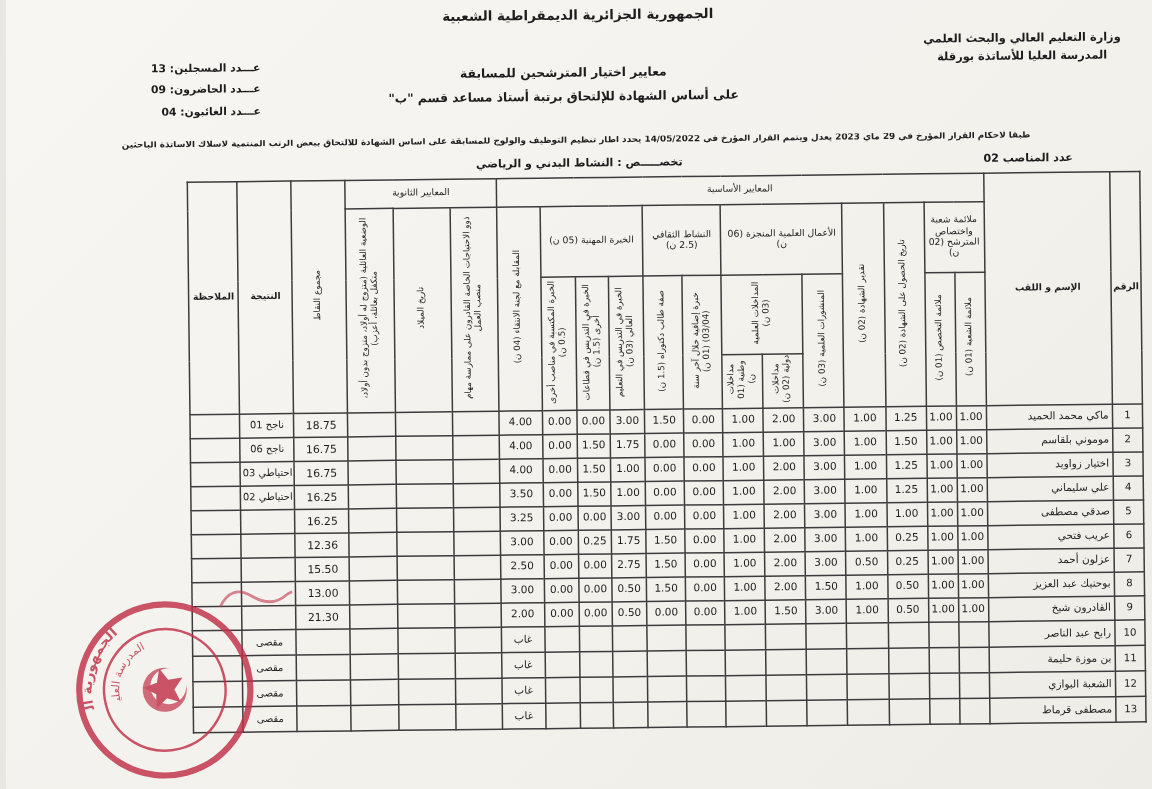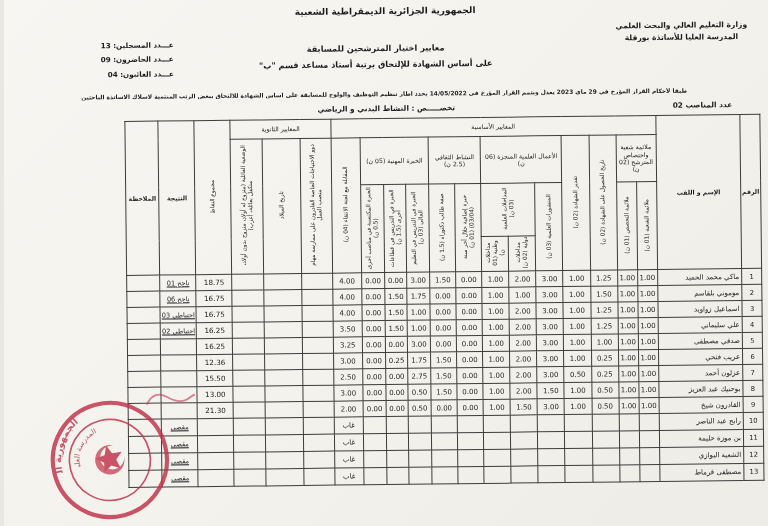--- a/index.html
+++ b/index.html
@@ -12,21 +12,21 @@
             font-size:9px;font-weight:bold;letter-spacing:.2px;}
   .ministry{position:absolute;top:23px;right:8px;width:160px;text-align:center;
             font-size:7.6px;font-weight:bold;line-height:1.55;}
   .stats{position:absolute;top:36px;left:52px;width:120px;font-size:7.2px;
          font-weight:bold;line-height:2.0;text-align:right;}
   .titles{position:absolute;top:41px;left:200px;right:220px;text-align:center;
           font-size:8.2px;font-weight:bold;line-height:1.9;}
   .decree{position:absolute;top:91px;left:20px;right:24px;text-align:center;
           font-size:5.9px;font-weight:600;color:#222;white-space:nowrap;overflow:hidden;}
   .subline{position:absolute;top:104px;left:0;right:0;height:12px;font-size:7.4px;font-weight:bold;}
-  .positions{position:absolute;right:38px;top:0;}
+  .positions{position:absolute;right:55px;top:0;}
   .specialty{position:absolute;left:0;right:0;text-align:center;top:0;}
 
   table.grid{position:absolute;top:118px;right:10px;width:636px;border-collapse:collapse;
              table-layout:fixed;background:transparent;}
   .grid th,.grid td{border:1px solid #3c3c3c;padding:0;overflow:hidden;
                     font-weight:normal;text-align:center;vertical-align:middle;}
   .grid thead th{font-size:6.2px;line-height:1.2;}
   .band{font-size:6.6px;font-weight:bold;height:18px;}
   .grp{font-size:6.1px;font-weight:bold;height:46px;padding:1px;}
   .v span{display:inline-block;writing-mode:vertical-rl;transform:rotate(180deg);
@@ -37,21 +37,21 @@
   .hD{height:34px;}  .hD span{max-height:32px;}
   th.name-h{font-size:7.2px;font-weight:bold;}
   th.num-h{font-size:6.4px;font-weight:bold;}
   th.flat{font-size:6.4px;font-weight:bold;}
 
   tbody td{font-size:7px;font-weight:bold;height:15px;}
   tbody tr.ra td{height:16px;}
   td.name{text-align:right;padding-right:2px;font-size:7px;}
   td.num{font-size:6.8px;}
   td.tot{font-size:7.2px;}
-  td.res{font-size:6.6px;text-decoration:underline;}
+  td.res{font-size:6.6px;}
 
   .stamp{position:absolute;left:12px;top:386px;width:190px;height:138px;
          opacity:.82;transform:rotate(-14deg);}
 </style>
 </head>
 <body>
 
 <div class="sheet">
  <div class="content">
 
@@ -184,21 +184,21 @@
             <td class="sc">4.00</td>
             <td class="sec"></td>
             <td class="sec"></td>
             <td class="sec"></td>
             <td class="tot">16.75</td>
             <td class="res">ناجح 06</td>
             <td class="note"></td>
           </tr>
           <tr class="r">
             <td class="num">3</td>
-            <td class="name">اسماعيل زواويد</td>
+            <td class="name">اختيار زواويد</td>
             <td class="sc">1.00</td>
             <td class="sc">1.00</td>
             <td class="sc">1.25</td>
             <td class="sc">1.00</td>
             <td class="sc">3.00</td>
             <td class="sc">2.00</td>
             <td class="sc">1.00</td>
             <td class="sc">0.00</td>
             <td class="sc">0.00</td>
             <td class="sc">1.00</td>

